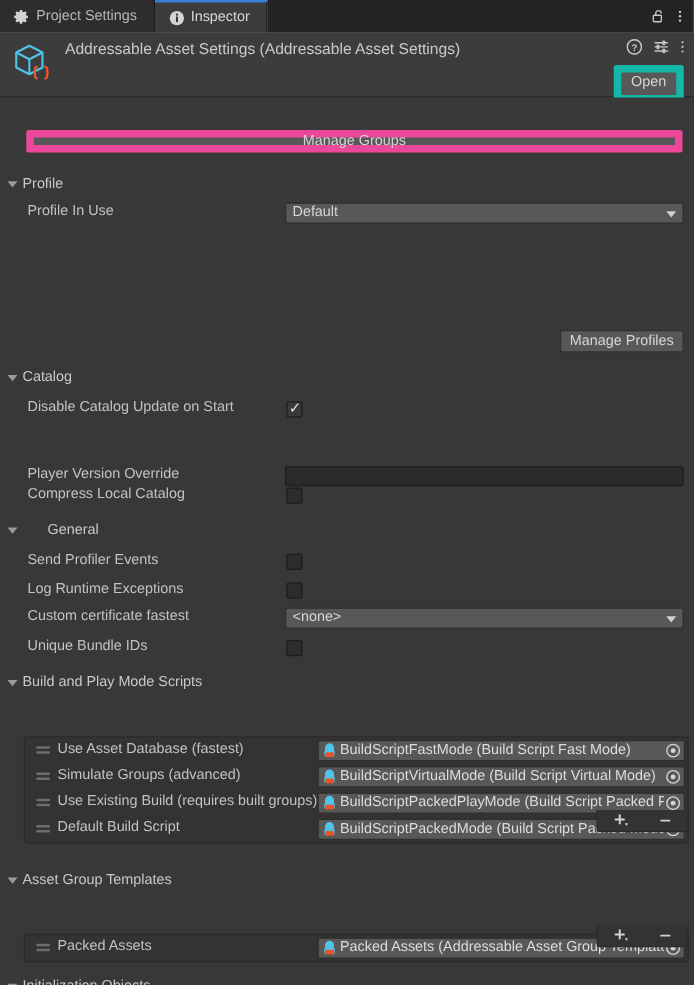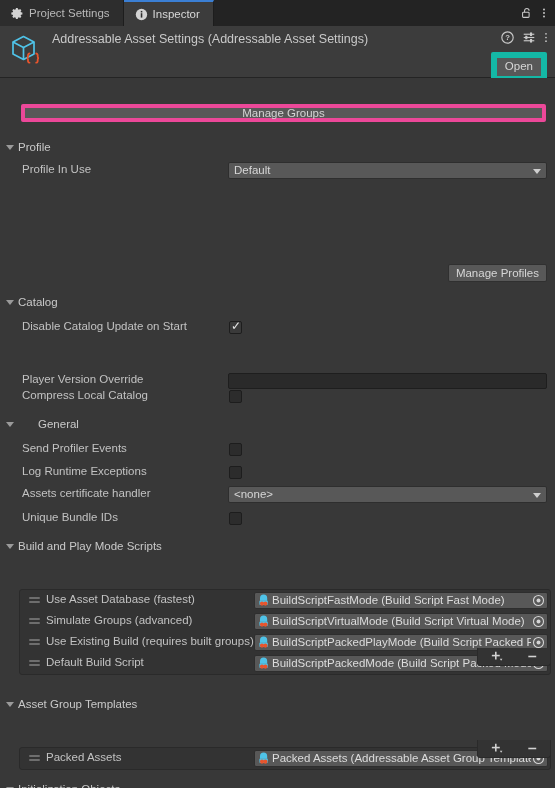--- a/index.html
+++ b/index.html
@@ -90,21 +90,21 @@
     background: #383838;
     position: relative;
     height: 710px;
   }
 
   .wide-btn {
     position: absolute;
     left: 21px; right: 9px;
     height: 18px;
     background: #585858;
-    border: 4px solid #ec4899;
+    border: 6px solid #ec4899;
     border-radius: 2px;
     display: flex; align-items: center; justify-content: center;
     color: #d4d4d4;
     font-size: 11.5px;
   }
 
   
   .foldout {
     position: absolute;
     left: 6px;
@@ -387,21 +387,21 @@
     <div class="plabel" style="width:200px;">Send Profiler Events</div>
     <div class="cbox" style="left:229px;"></div>
   </div>
 
   <div class="prow" style="top:386px;">
     <div class="plabel" style="width:200px;">Log Runtime Exceptions</div>
     <div class="cbox" style="left:229px;"></div>
   </div>
 
   <div class="prow" style="top:408px;">
-    <div class="plabel" style="width:200px;">Assets certificate handler</div>
+    <div class="plabel" style="width:200px;">Custom certificate fastest</div>
     <div class="dropdown" style="left:228px; right:8px;">
       <span>&lt;none&gt;</span>
       <span class="dd-arrow"></span>
     </div>
   </div>
 
   <div class="prow" style="top:432px;">
     <div class="plabel" style="width:200px;">Unique Bundle IDs</div>
     <div class="cbox" style="left:229px;"></div>
   </div>

